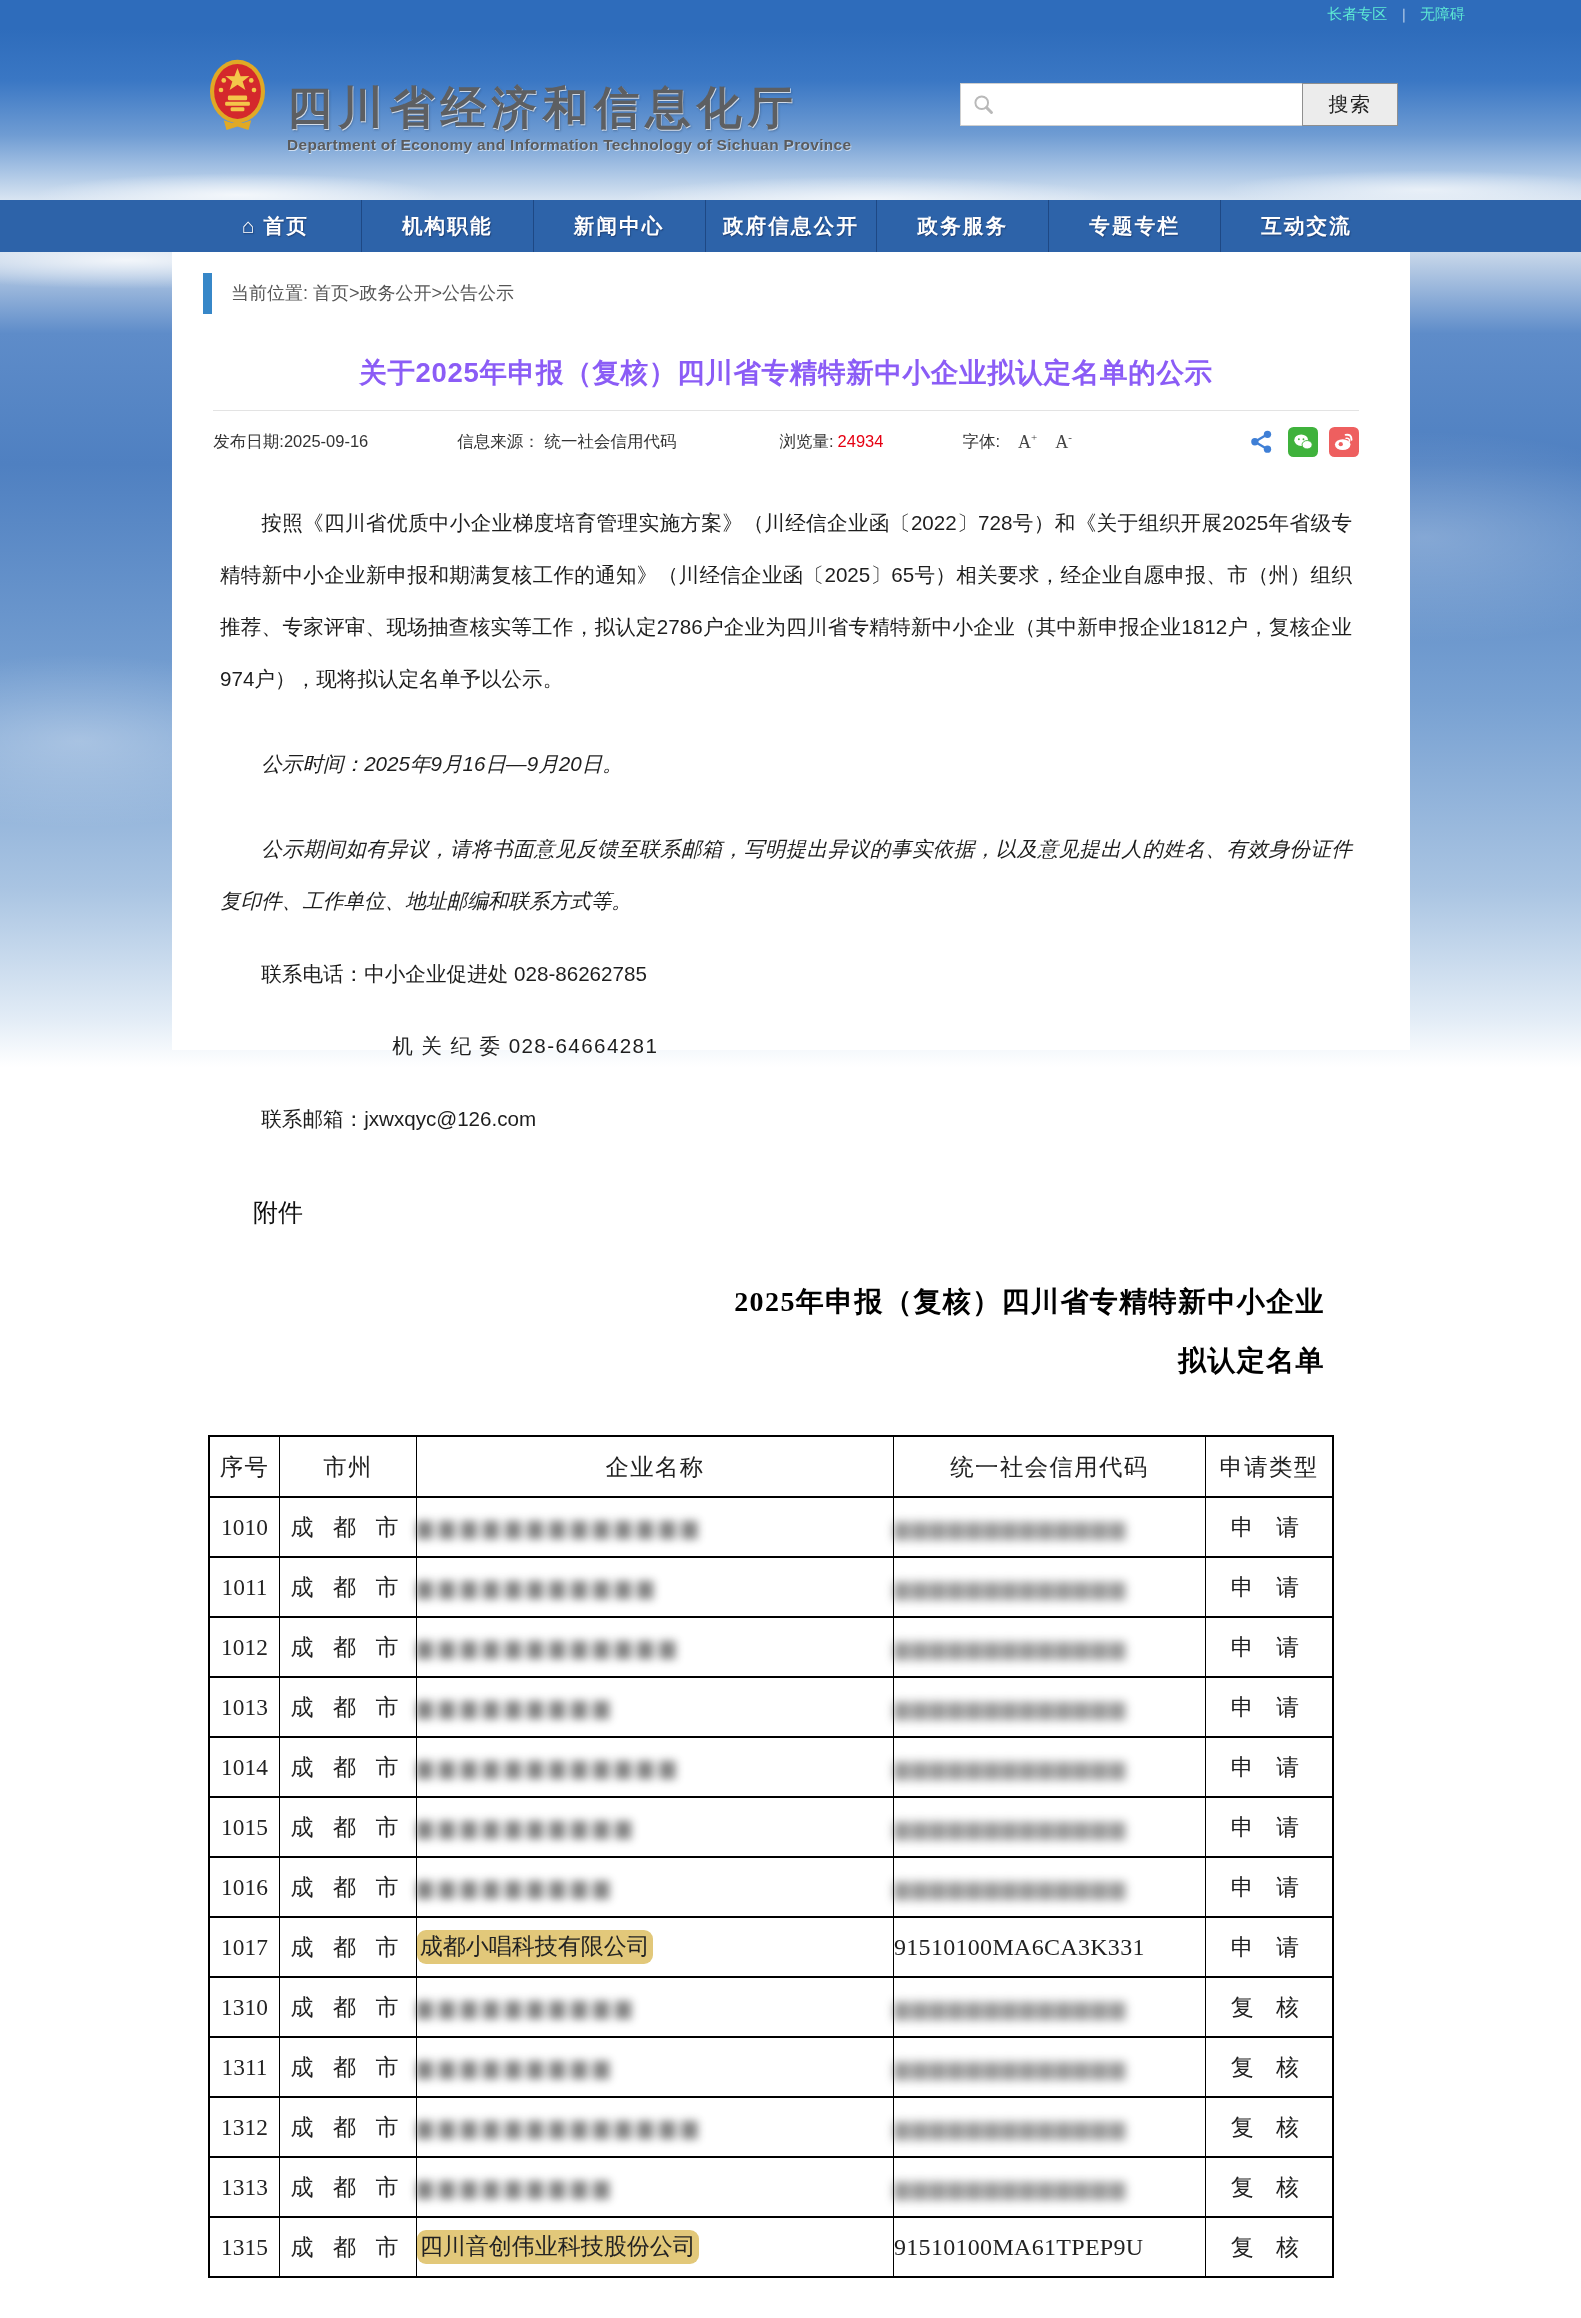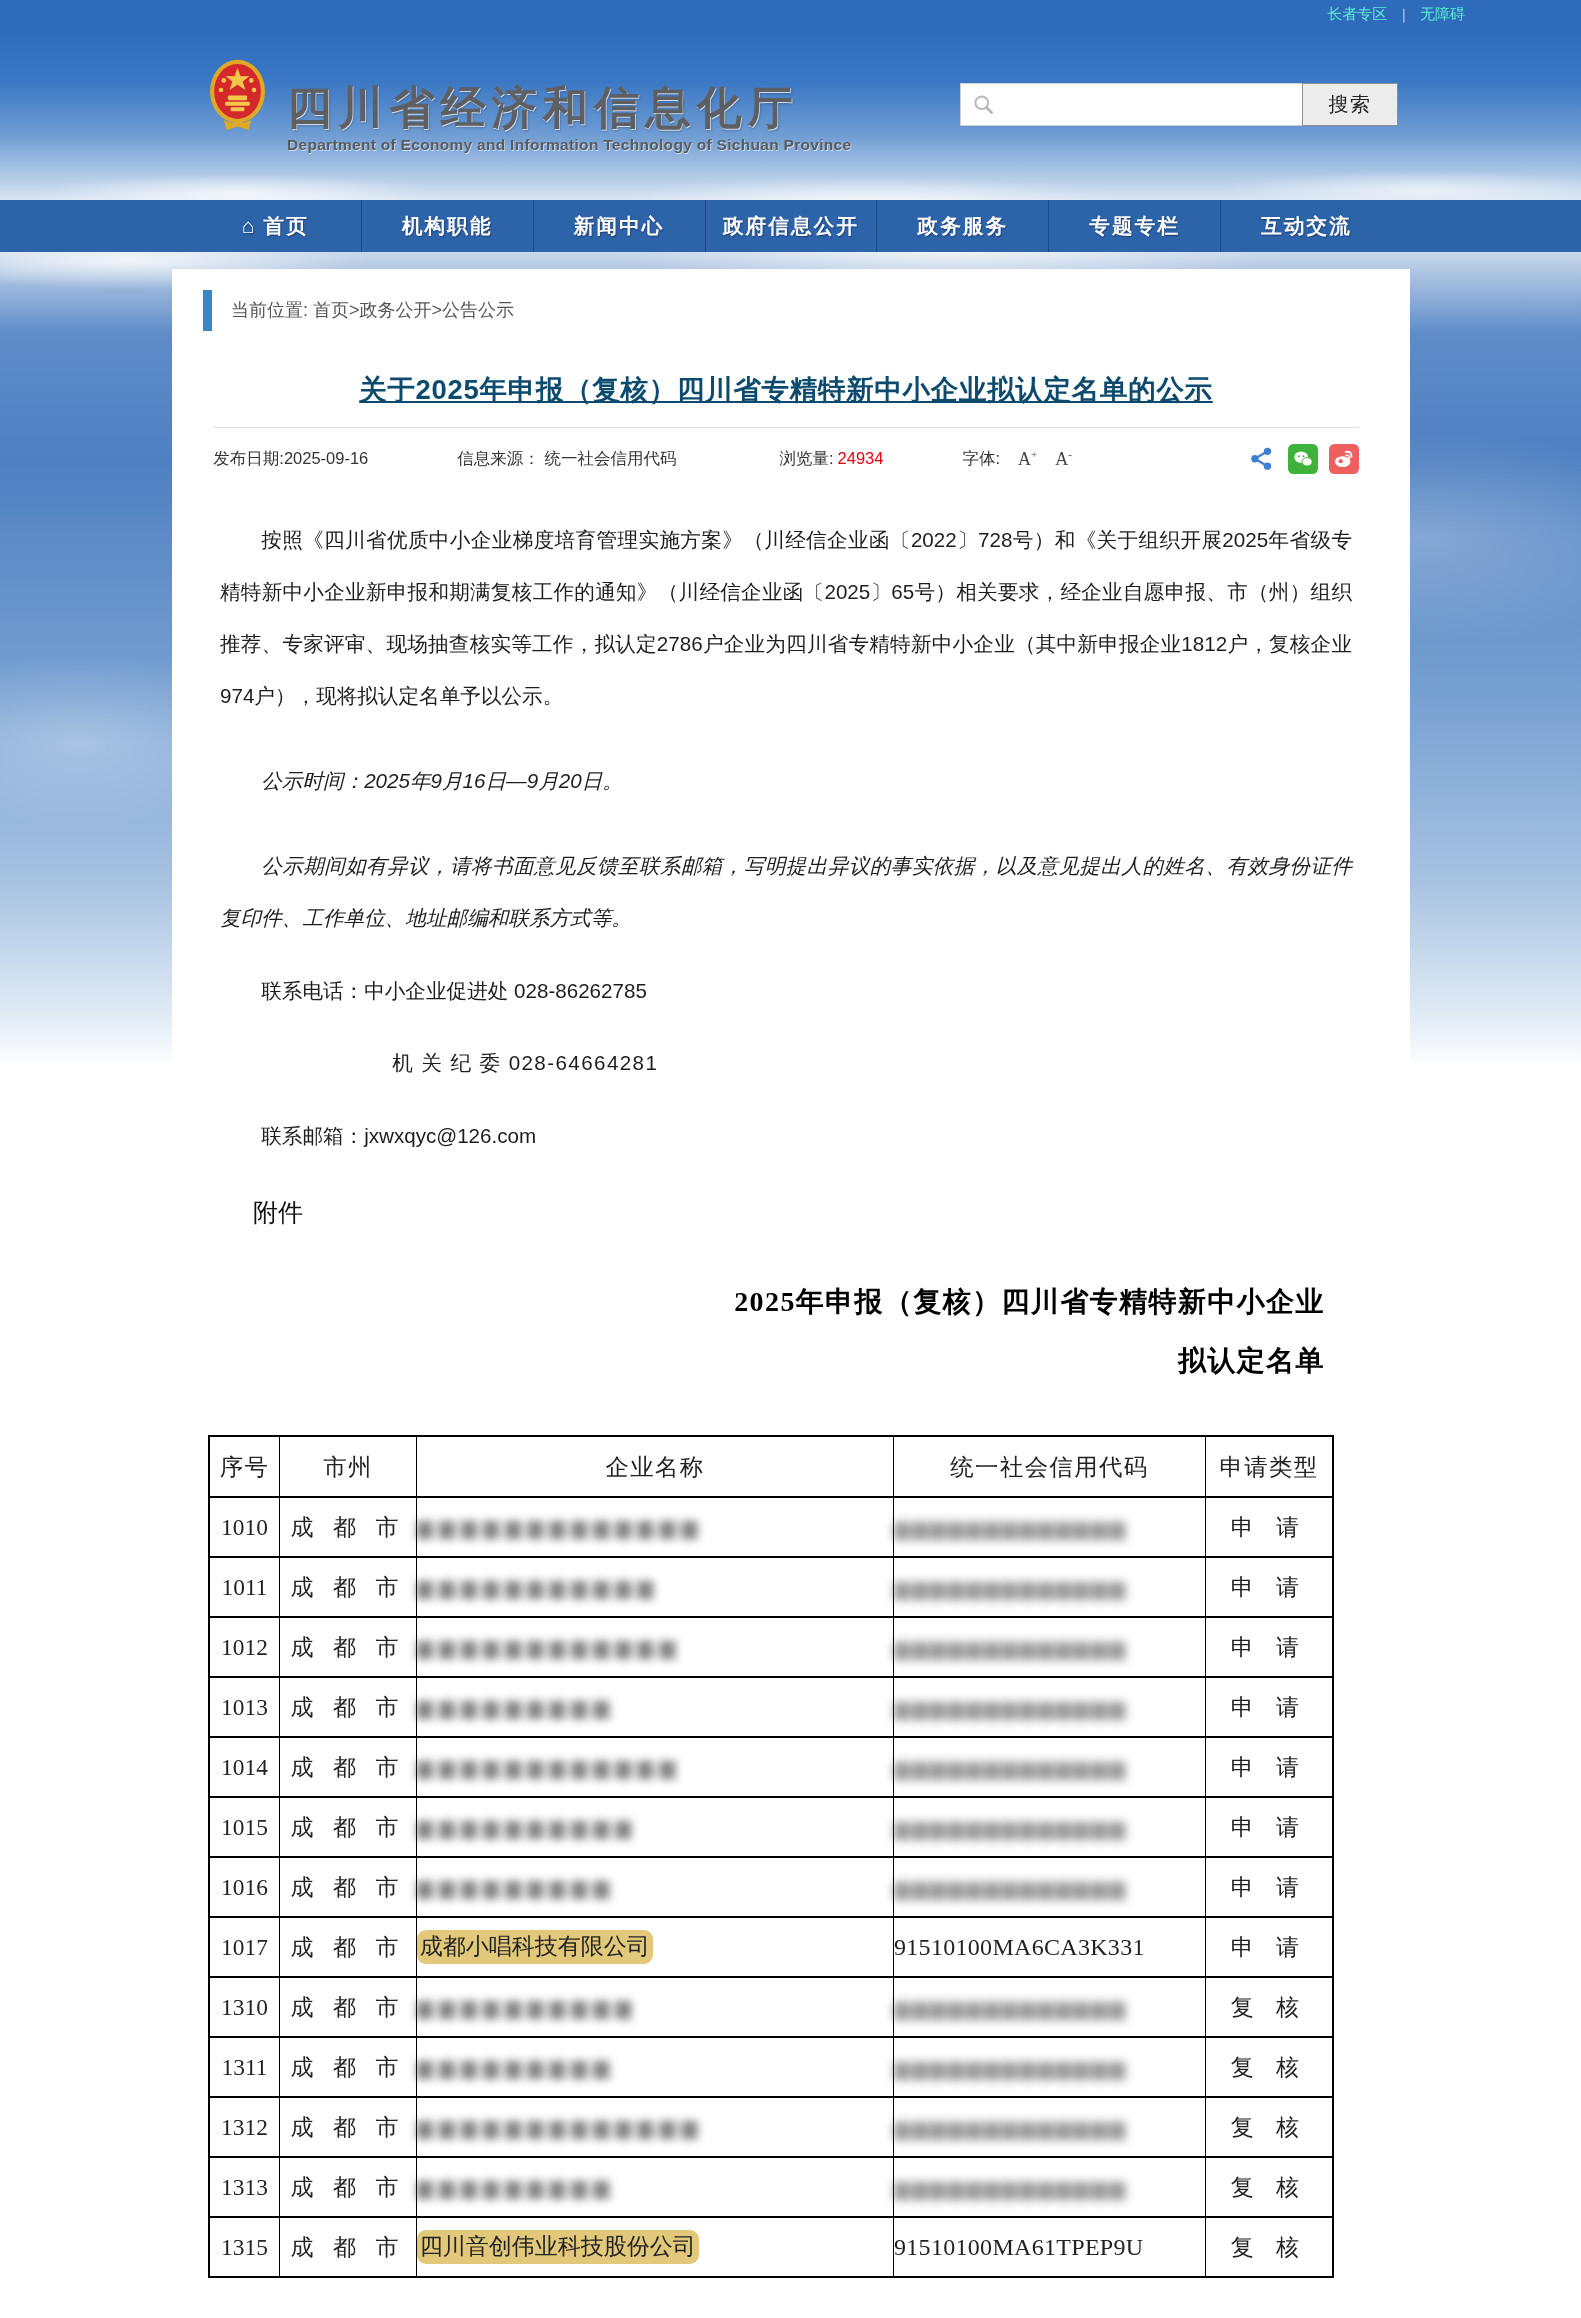--- a/index.html
+++ b/index.html
@@ -32,34 +32,34 @@
 
   
   .nav{height:52px;background:#2d63a9;}
   .nav-inner{width:1202px;margin:0 auto;height:100%;display:flex;}
   .nav-item{flex:1;display:flex;align-items:center;justify-content:center;color:#fff;font-size:20.6px;font-weight:bold;
     letter-spacing:2.1px;text-shadow:0.7px 1.4px 1.4px rgba(0,0,30,.4);border-right:1.4px solid rgba(15,45,95,.5);cursor:pointer;white-space:nowrap;}
   .nav-item:last-child{border-right:none;}
   .nav-item .home-glyph{font-size:20.6px;margin-right:6.9px;font-weight:bold;}
 
   
-  .sky{height:815px;box-sizing:border-box;padding-top:17px;
+  .sky{height:815px;box-sizing:border-box;
     background:
       radial-gradient(ellipse 344px 41px at 8% 1%, rgba(255,255,255,.8), transparent 70%),
       radial-gradient(ellipse 481px 48px at 60% 0%, rgba(255,255,255,.7), transparent 70%),
       radial-gradient(ellipse 413px 151px at 90% 35%, rgba(255,255,255,.25), transparent 70%),
       radial-gradient(ellipse 344px 124px at 5% 60%, rgba(255,255,255,.3), transparent 70%),
       linear-gradient(180deg,#c9d8ea 0%,#5e8cc9 10%,#4f80c1 26%,#78a1d2 55%,#a9c4e2 78%,#e2ecf6 94%,#ffffff 100%);}
   .card{width:1238px;height:798px;margin:0 auto;background:#fff;box-sizing:border-box;padding:20.6px 41px 0 31px;}
 
   .crumb{display:flex;align-items:center;}
   .crumb-bar{width:9px;height:41px;background:#3787c8;margin-right:19px;}
   .crumb-text{font-size:18px;color:#555;}
 
-  .art-title{font-size:27.5px;font-weight:600;color:#0c4a6e;text-align:center;margin-top:41px;letter-spacing:0.7px;text-decoration:underline;}
+  .art-title{font-size:27.5px;font-weight:600;color:#8b5cf6;text-align:center;margin-top:41px;letter-spacing:0.7px;}
 
   .meta{margin:19px 10.3px 0 10.3px;border-top:0.7px solid #e3e3e3;padding-top:16.5px;display:flex;align-items:center;font-size:16.5px;color:#333;}
   .meta .m-src{margin-left:89px;}
   .meta .m-views{margin-left:103px;}
   .meta .m-font{margin-left:79px;display:flex;align-items:center;}
   .views-num{color:#e60012;margin-left:4.1px;}
   .font-btn{margin-left:18px;color:#444;font-size:18px;cursor:pointer;font-family:"Liberation Serif",serif;}
   .font-btn sup{font-size:11px;}
   .share{margin-left:auto;display:flex;align-items:center;}
   .share .sh{width:30px;height:30px;margin-left:11px;display:flex;align-items:center;justify-content:center;cursor:pointer;}

